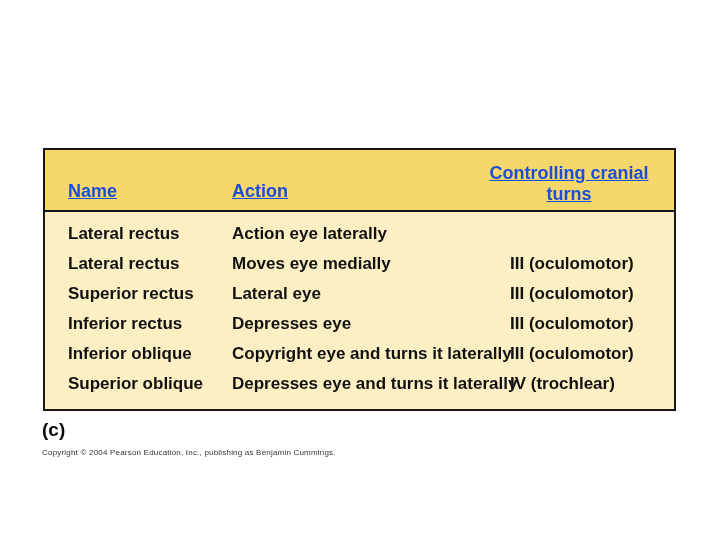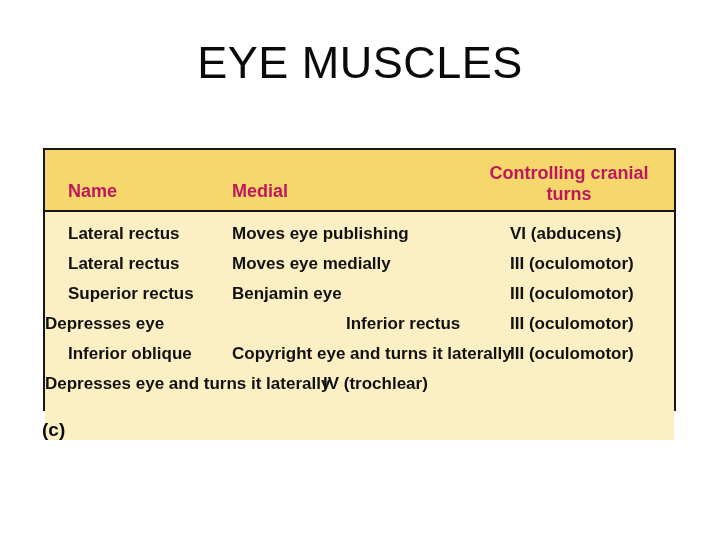--- a/index.html
+++ b/index.html
@@ -29,27 +29,28 @@
   .thead {
     position:relative;
     height:60px;
     background:#F5D76C;
     border-bottom:2px solid #161616;
   }
   .th {
     position:absolute;
     font-weight:700;
     font-size:18px;
-    color:#be185d;
+    color:#1d4ed8;
+    text-decoration:underline;
   }
   .th-name   { left:23px;  bottom:8px;text-align:center; }
   .th-action { left:187px; bottom:8px; }
   .th-nerve  { left:414px; bottom:5px; width:220px; text-align:center; line-height:21px; }
   .tbody {
-    height:228px;
+    height:197px;
     background:#FBEFC3;
     padding-top:7px;
     box-sizing:border-box;
   }
   .trow {
     display:flex;
     height:30px;
     align-items:center;
   }
   .cell {
@@ -74,60 +75,60 @@
     font-size:8px;
     color:#333333;
     letter-spacing:0.2px;
   }
 </style>
 </head>
 <body>
 
 <div class="slide">
 
-  <div class="title">EYE MUSCLES</div>
 
   <div class="table-box">
     <div class="thead">
       <div class="th th-name">Name</div>
-      <div class="th th-action">Medial</div>
+      <div class="th th-action">Action</div>
       <div class="th th-nerve">
         <div>Controlling cranial</div>
         <div>turns</div>
       </div>
     </div>
     <div class="tbody">
         <div class="trow">
           <div class="cell cell-name">Lateral rectus</div>
-          <div class="cell cell-action">Moves eye publishing</div>
-          <div class="cell cell-nerve">VI (abducens)</div>
+          <div class="cell cell-action">Action eye laterally</div>
         </div>
         <div class="trow">
           <div class="cell cell-name">Lateral rectus</div>
           <div class="cell cell-action">Moves eye medially</div>
           <div class="cell cell-nerve">III (oculomotor)</div>
         </div>
         <div class="trow">
           <div class="cell cell-name">Superior rectus</div>
-          <div class="cell cell-action">Benjamin eye</div>
+          <div class="cell cell-action">Lateral eye</div>
           <div class="cell cell-nerve">III (oculomotor)</div>
         </div>
         <div class="trow">
+          <div class="cell cell-name">Inferior rectus</div>
           <div class="cell cell-action">Depresses eye</div>
-          <div class="cell cell-name">Inferior rectus</div>
           <div class="cell cell-nerve">III (oculomotor)</div>
         </div>
         <div class="trow">
           <div class="cell cell-name">Inferior oblique</div>
           <div class="cell cell-action">Copyright eye and turns it laterally</div>
           <div class="cell cell-nerve">III (oculomotor)</div>
         </div>
         <div class="trow">
+          <div class="cell cell-name">Superior oblique</div>
           <div class="cell cell-action">Depresses eye and turns it laterally</div>
           <div class="cell cell-nerve">IV (trochlear)</div>
         </div>
       </div>
   </div>
 
   <div class="figure-label">(c)</div>
 
+  <div class="copyright">Copyright © 2004 Pearson Education, Inc., publishing as Benjamin Cummings.</div>
 
 </div>
 
 </body></html>

